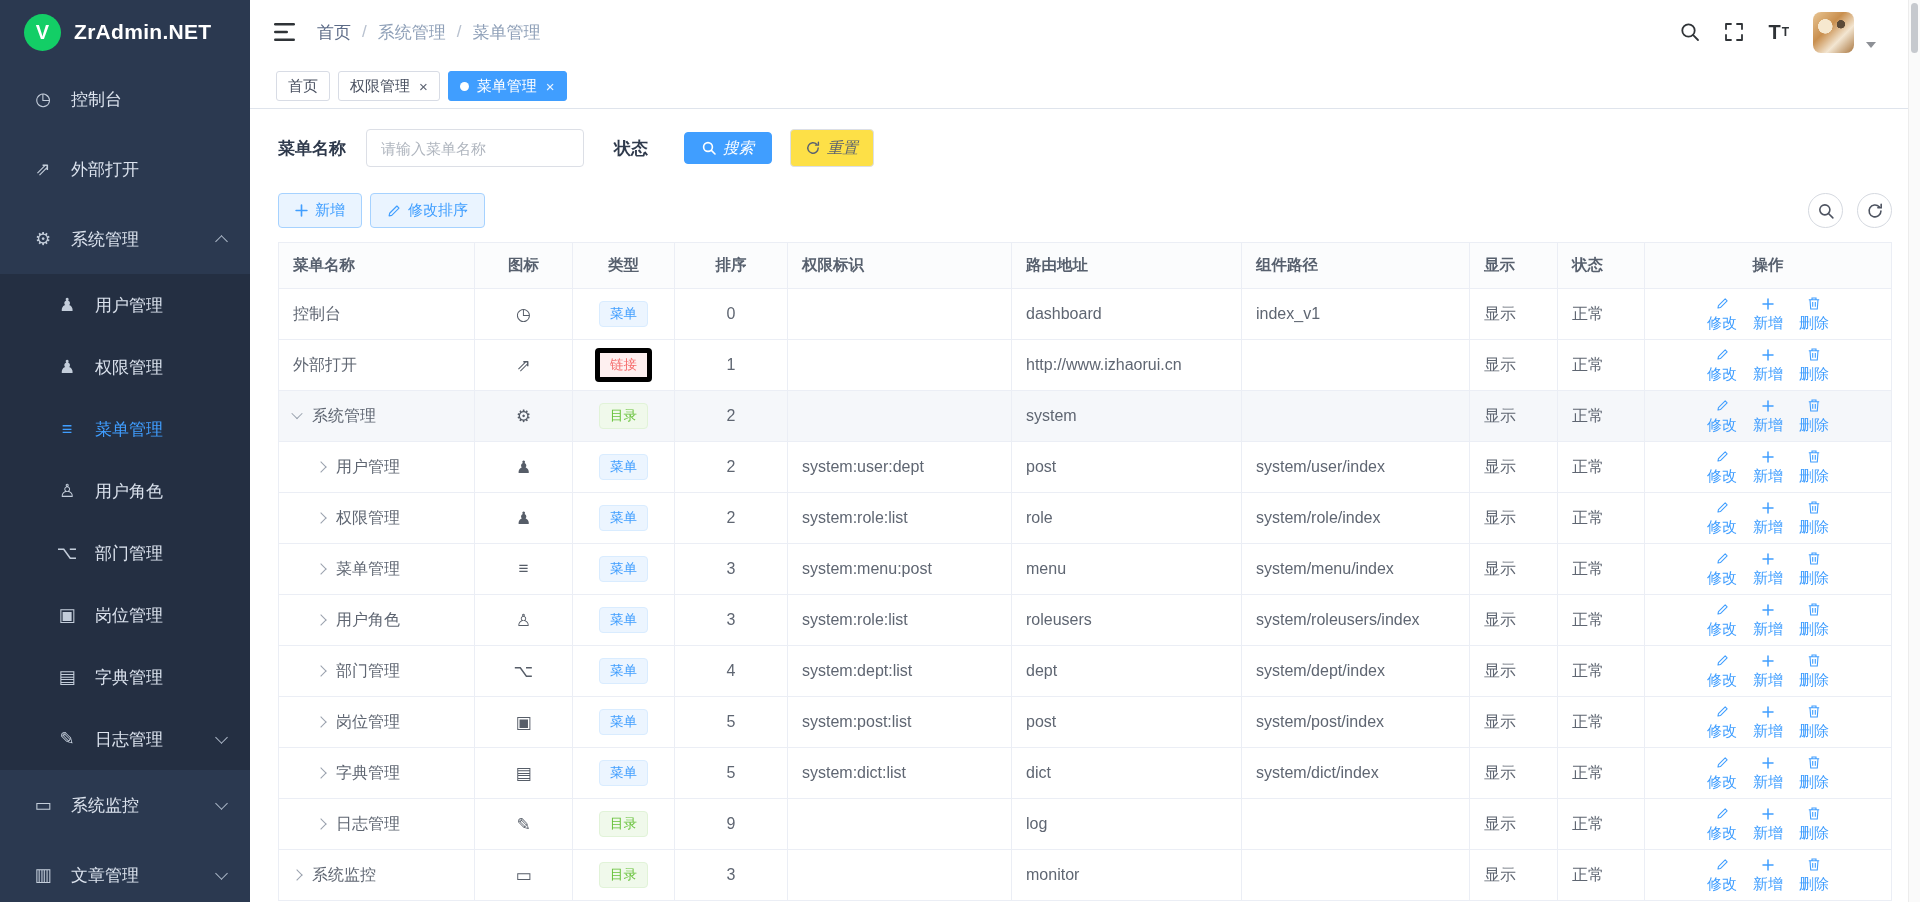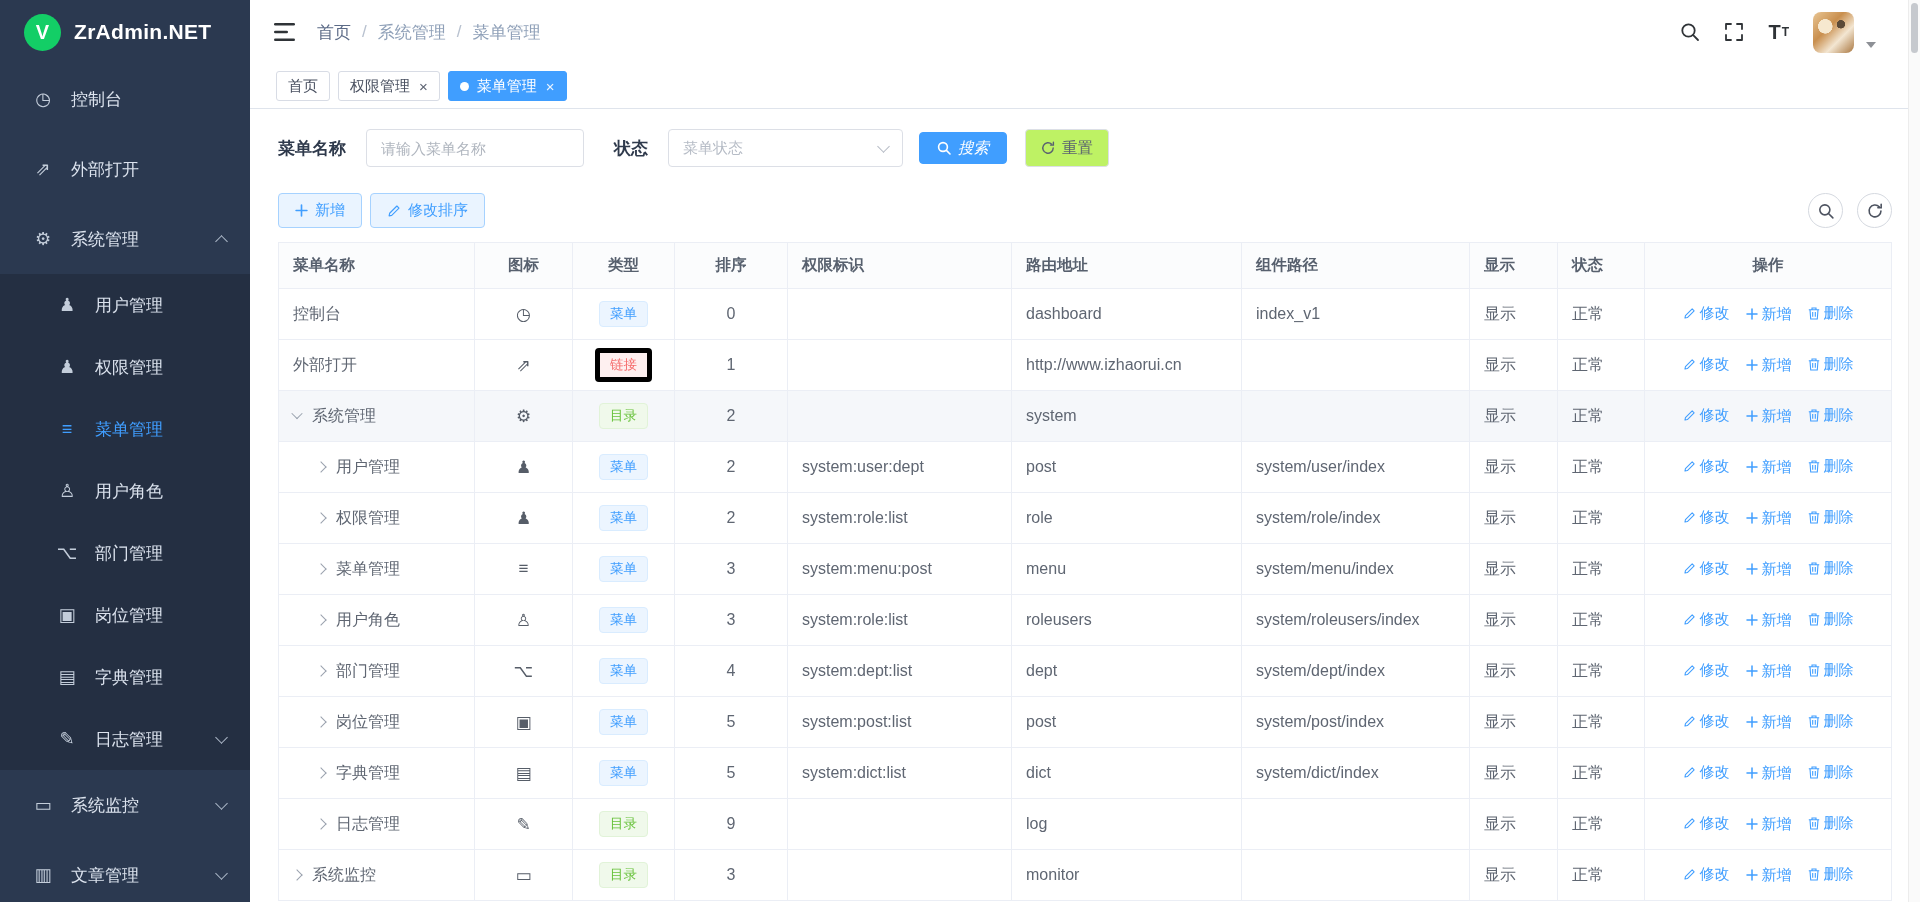--- a/index.html
+++ b/index.html
@@ -58,21 +58,21 @@
   .f-input { width:218px; height:38px; border:1px solid #dcdfe6; border-radius:4px; padding:8px 14px; font-size:15px;
     color:#606266; outline:none; font-family:inherit; }
   .f-input::placeholder { color:#b0b6bf; }
   .f-select { width:235px; height:38px; border:1px solid #dcdfe6; border-radius:4px; padding:0 14px; display:flex;
     align-items:center; justify-content:space-between; cursor:pointer; background:#fff; }
   .f-select-placeholder { color:#b6bcc6; font-size:15px; }
   .sel-chev { width:9px; height:9px; border-right:1.5px solid #b4bac4; border-bottom:1.5px solid #b4bac4;
     transform:rotate(45deg); margin-top:-4px; }
   .btn { display:inline-flex; align-items:center; gap:7px; border-radius:4px; cursor:pointer; font-family:inherit; white-space:nowrap; }
   .btn-primary { height:32px; padding:0 17px; background:#409eff; border:1px solid #409eff; color:#fff; font-size:15.5px; margin-left:16px;font-style:italic; }
-  .btn-default { height:38px; padding:0 15px; background:#bef264; border:1px solid #dcdfe6; color:#5a6270; font-size:15.5px; margin-left:18px; }
+  .btn-default { height:38px; padding:0 15px; background:#fde047; border:1px solid #dcdfe6; color:#5a6270; font-size:15.5px; margin-left:18px;font-style:italic; }
   .btn-plain { height:35px; padding:0 16px; background:#eaf4ff; border:1px solid #a6d2ff; color:#409eff; font-size:15px; }
   .btn-plain + .btn-plain { margin-left:8px; }
   .btn-ic { display:inline-flex; align-items:center; }
   .toolbar-row { display:flex; align-items:center; margin-bottom:14px; }
   .tool-right { margin-left:auto; display:flex; gap:14px; }
   .icon-circle { width:35px; height:35px; border-radius:50%; border:1px solid #d5d9e0; background:#fff; color:#4d5360;
     display:grid; place-items:center; cursor:pointer; }
 
   
   table { width:100%; border-collapse:collapse; table-layout:fixed; font-size:16px; color:#5f6672; border:1px solid #ebeef5; }
@@ -83,21 +83,21 @@
   tr.highlight td { background:#f5f7fa; }
   .row-chev { display:inline-block; width:8px; height:8px; border-right:1.5px solid #99a1ad; border-bottom:1.5px solid #99a1ad;
     margin-right:11px; cursor:pointer; }
   .row-chev.down { transform:rotate(45deg) translate(-1px,-1px); vertical-align:2px; }
   .row-chev.right { transform:rotate(-45deg); vertical-align:1px; }
   .cell-icon { font-size:17px; color:#565d68; }
   .tag { display:inline-block; padding:3px 10px; font-size:13.5px; border-radius:4px; line-height:1.35; }
   .tag.blue { color:#409eff; background:#ecf5ff; border:1px solid #d9ecff; }
   .tag.red { color:#f56c6c; background:#fef0f0; border:5px solid #000000; }
   .tag.green { color:#67c23a; background:#f0f9eb; border:1px solid #e1f3d8; }
-  .op-link { color:#409eff; cursor:pointer; display:inline-flex; align-items:center; gap:4px; font-size:15px; margin:0 8px; }
+  .op-link { color:#409eff; cursor:pointer; display:inline-flex; align-items:center; gap:4px; font-size:15px; margin:0 8px;flex-direction:column; }
 
   
   .page-scrollbar { position:absolute; top:0; right:0; width:12px; height:902px; background:#fafafa; border-left:1px solid #ececec; }
   .page-scrollbar .thumb { position:absolute; top:3px; left:2px; width:7px; height:50px; border-radius:4px; background:#c6c9ce; }
 </style>
 </head>
 <body>
 
 <div class="app">
 
@@ -222,24 +222,20 @@
           <span class="close">×</span>
         </div>
       </div>
 
     <div class="content">
 
       <div class="filter-row">
         <span class="f-label">菜单名称</span>
         <input class="f-input" placeholder="请输入菜单名称" style="">
         <span class="f-label f-label2">状态</span>
-        <div class="f-select">
-          <span class="f-select-placeholder">菜单状态</span>
-          <span class="sel-chev"></span>
-        </div>
         <button class="btn btn-primary">
           <span class="btn-ic">
             <svg width="14" height="14" viewBox="0 0 14 14" fill="none" stroke="#fff" stroke-width="1.6" stroke-linecap="round">
                 <circle cx="6" cy="6" r="4.4"></circle>
                 <path d="M9.4 9.4L13 13"></path>
               </svg>
           </span>
           <span>搜索</span>
         </button>
         <button class="btn btn-default">

